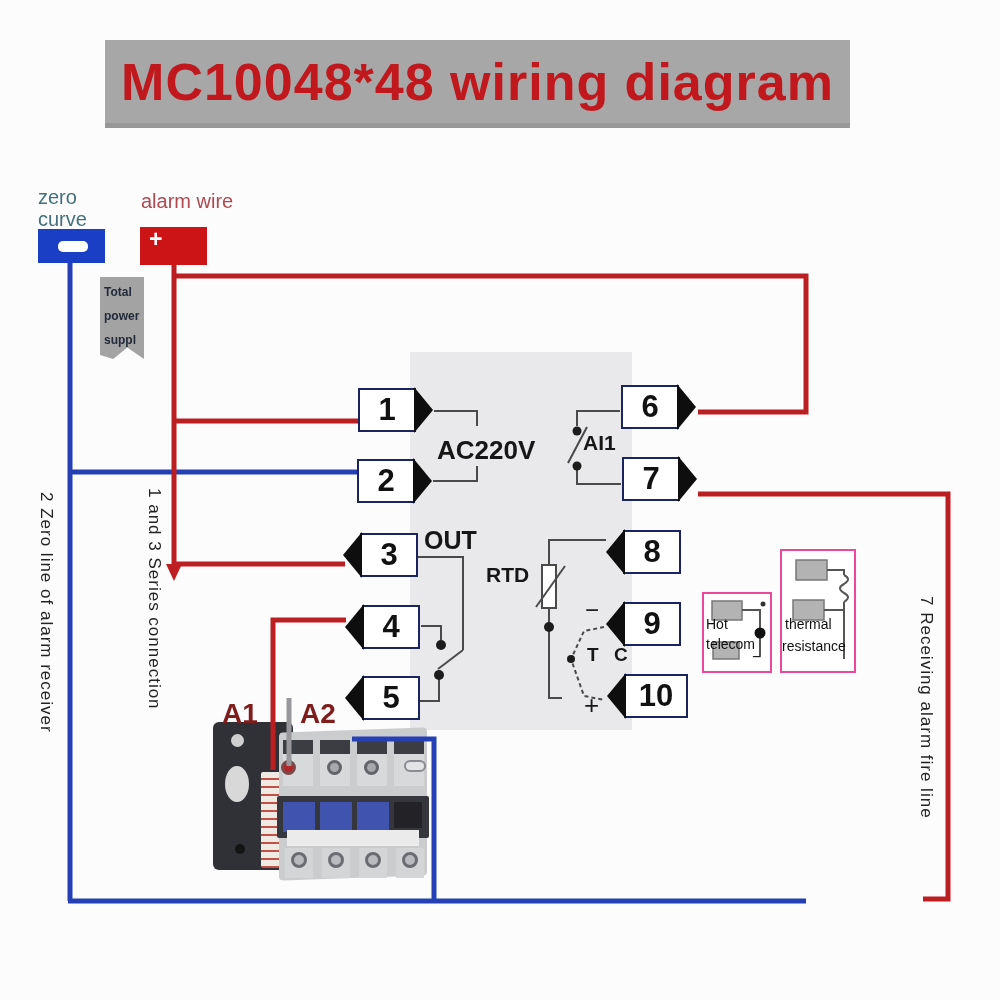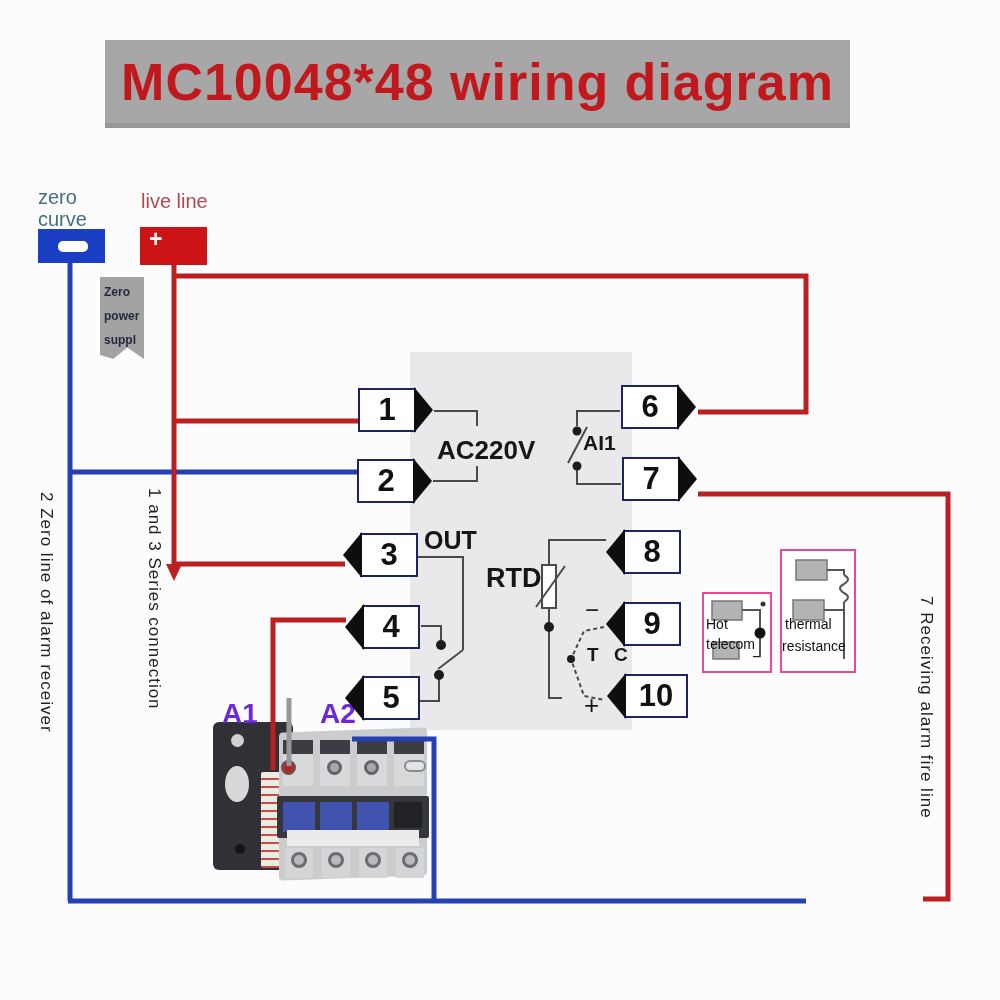--- a/index.html
+++ b/index.html
@@ -35,21 +35,21 @@
   .vnote{position:absolute;writing-mode:vertical-rl;font-size:17px;color:#222;letter-spacing:1px;z-index:3;}
   .vnote.left{left:36px;top:492px;height:250px;}
   .vnote.mid{left:144px;top:488px;height:225px;}
   .vnote.right{left:916px;top:596px;height:225px;}
 
   
   .panel{position:absolute;left:410px;top:352px;width:222px;height:378px;background:var(--panel);z-index:1;}
   .plabel{position:absolute;color:#161616;z-index:3;}
   .plabel.ac{left:437px;top:435px;font-size:26px;font-weight:bold;}
   .plabel.out{left:424px;top:526px;font-size:25px;font-weight:bold;}
-  .plabel.rtd{left:486px;top:563px;font-size:27px;font-weight:bold;}
+  .plabel.rtd{left:486px;top:563px;font-size:21px;font-weight:bold;}
   .plabel.ai1{left:583px;top:431px;font-size:21px;font-weight:600;}
   .plabel.tc{left:587px;top:644px;font-size:19px;font-weight:600;letter-spacing:5px;}
   .plabel.tcminus{left:585px;top:596px;font-size:24px;}
   .plabel.tcplus{left:584px;top:690px;font-size:26px;}
 
   
   svg.layer{position:absolute;left:0;top:0;z-index:2;}
   .wred{stroke:var(--wire_red);}
   .wredf{fill:var(--wire_red);}
   .wblue{stroke:var(--wire_blue);}
@@ -65,48 +65,48 @@
   .term.left .arr{right:100%;border-right:19px solid #0e0e0e;}
 
   
   .sensor{position:absolute;background:#fff;border:2px solid #ec4899;z-index:3;}
   .sensor span{position:absolute;font-size:14px;color:#101010;white-space:nowrap;}
   .sensor svg{position:absolute;left:0;top:0;}
 
   
   .contactor{position:absolute;left:213px;top:710px;width:215px;height:168px;z-index:1;}
   .contactor .part{position:absolute;}
-  .a1lbl,.a2lbl{position:absolute;font-size:28px;font-weight:bold;color:#6d28d9;z-index:3;}
-  .a1lbl{left:222px;top:698px;} .a2lbl{left:300px;top:698px;margin-left:20px;}
+  .a1lbl,.a2lbl{position:absolute;font-size:28px;font-weight:bold;color:#7f1d1d;z-index:3;}
+  .a1lbl{left:222px;top:698px;} .a2lbl{left:300px;top:698px;}
   .screw{position:absolute;border-radius:50%;}
 
   
   .announ{position:absolute;left:804px;top:864px;width:118px;height:57px;background:var(--gray_box);
           z-index:3;display:flex;justify-content:center;padding-top:7px;font-size:17px;color:#1d1d1d;}
 </style>
 </head>
 <body>
 
 <div class="canvas">
 
   <div class="banner">
     <h1>MC10048*48 wiring diagram</h1>
   </div>
 
   <div class="zero-label">zero curve</div>
-  <div class="live-label">live line</div>
+  <div class="live-label">alarm wire</div>
   <div class="blue-block">
     <div class="minus-bar"></div>
   </div>
   <div class="red-block">
     <span class="plus">+</span>
   </div>
 
   <div class="ribbon">
-    <div>Zero</div>
+    <div>Total</div>
     <div>power</div>
     <div>suppl</div>
     <div>y</div>
   </div>
 
   <div class="vnote left">2 Zero line of alarm receiver</div>
   <div class="vnote mid">1 and 3 Series connection</div>
   <div class="vnote right">7 Receiving alarm fire line</div>
 
   <div class="panel"></div>

